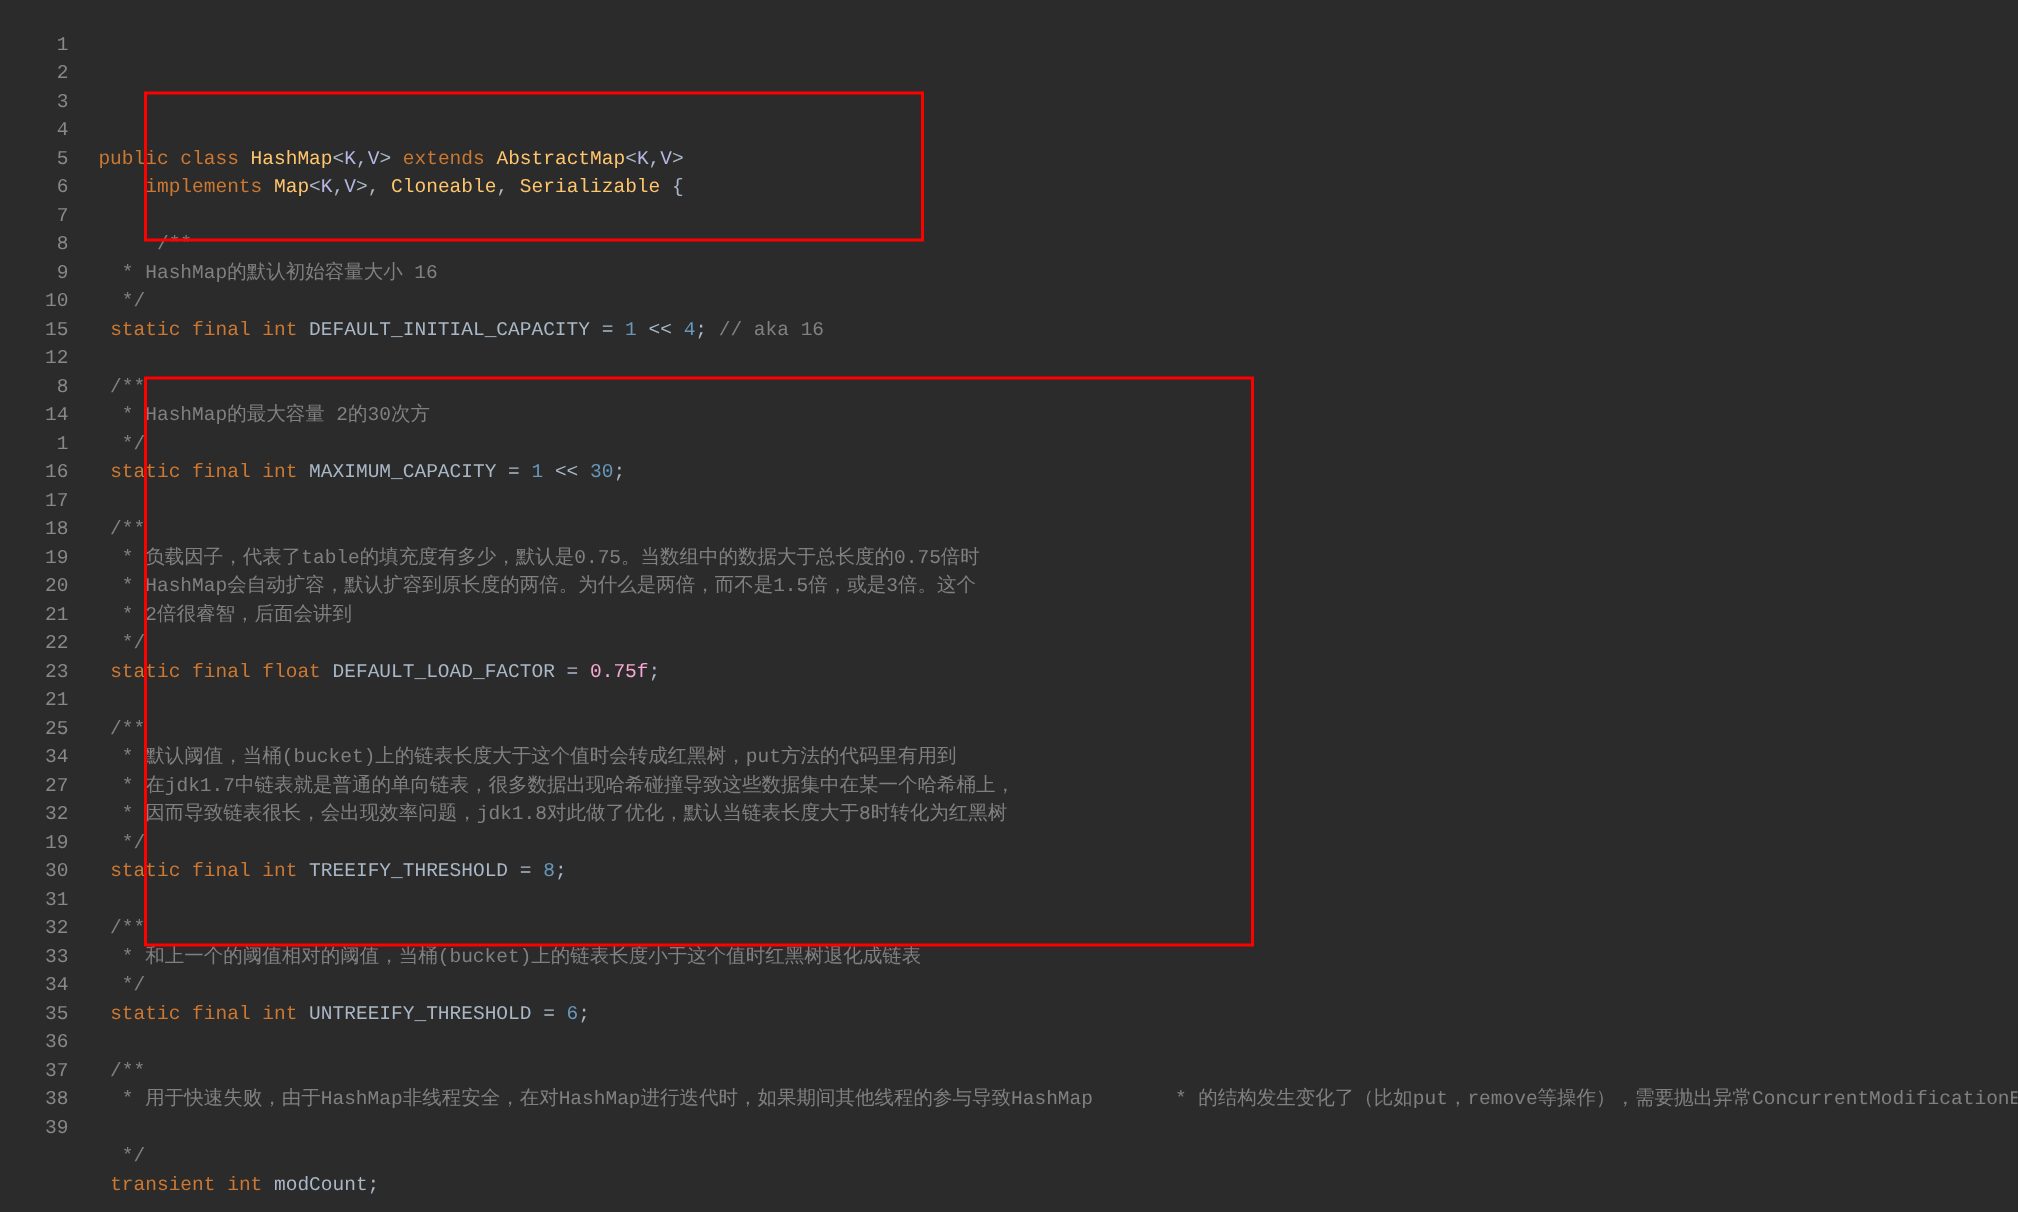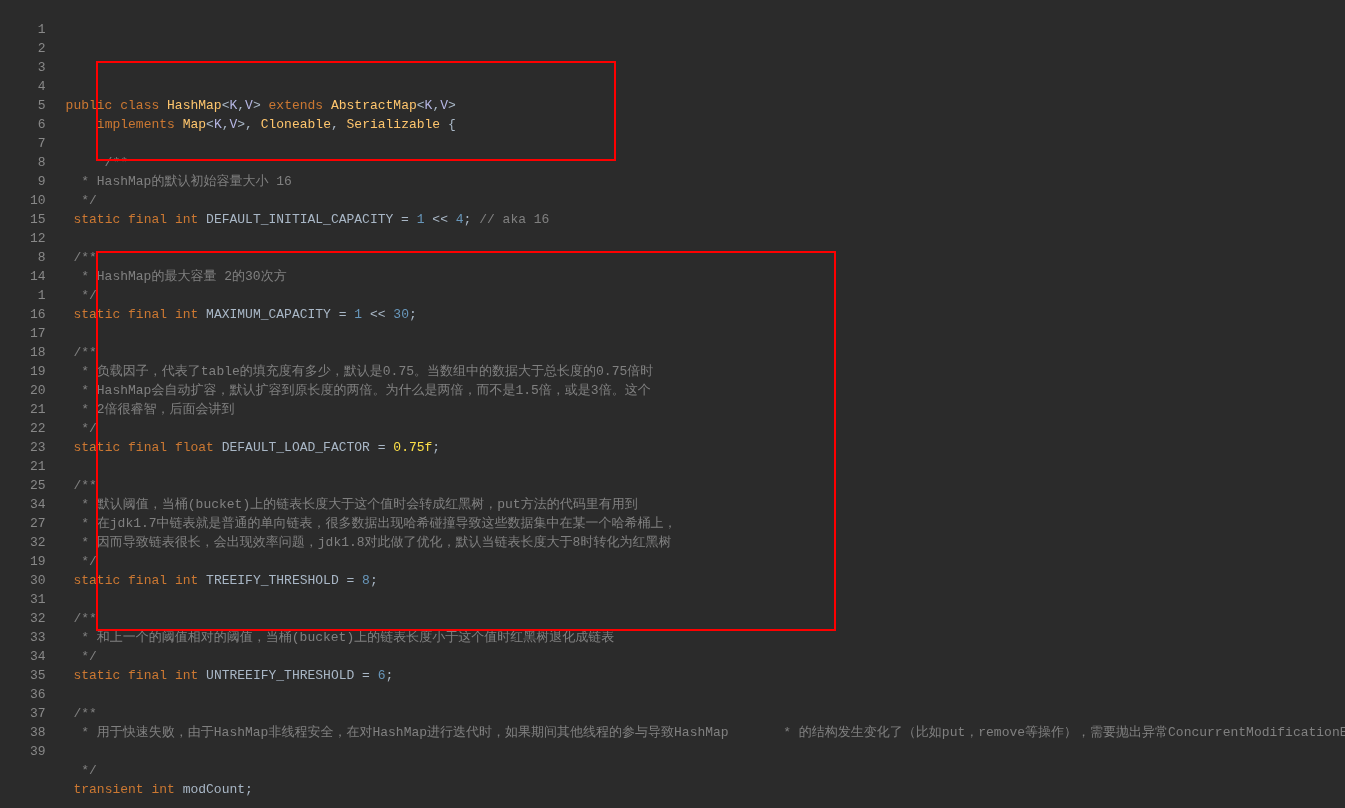--- a/index.html
+++ b/index.html
@@ -24,21 +24,21 @@
     color: #a9b7c6;
     white-space: pre;
     line-height: 19px;
     position: relative;
   }
   .code-line { height: 19px; }
   .kw { color: #cc7832; margin-top: 38px; }
   .cls { color: #ffc66d; text-align: right; }
   .type { color: #b5b6e3; }
   .num { color: #6897bb; }
-  .numf { color: #fde047; margin-top: 28px; }
+  .numf { color: #f9a8d4; margin-top: 28px; }
   .cmt { color: #808080; }
   .plain { color: #a9b7c6; }
   .hl1, .hl2 {
     position: absolute;
     border: 2px solid red;
     pointer-events: none;
   }
 </style>
 </head>
 <body>

